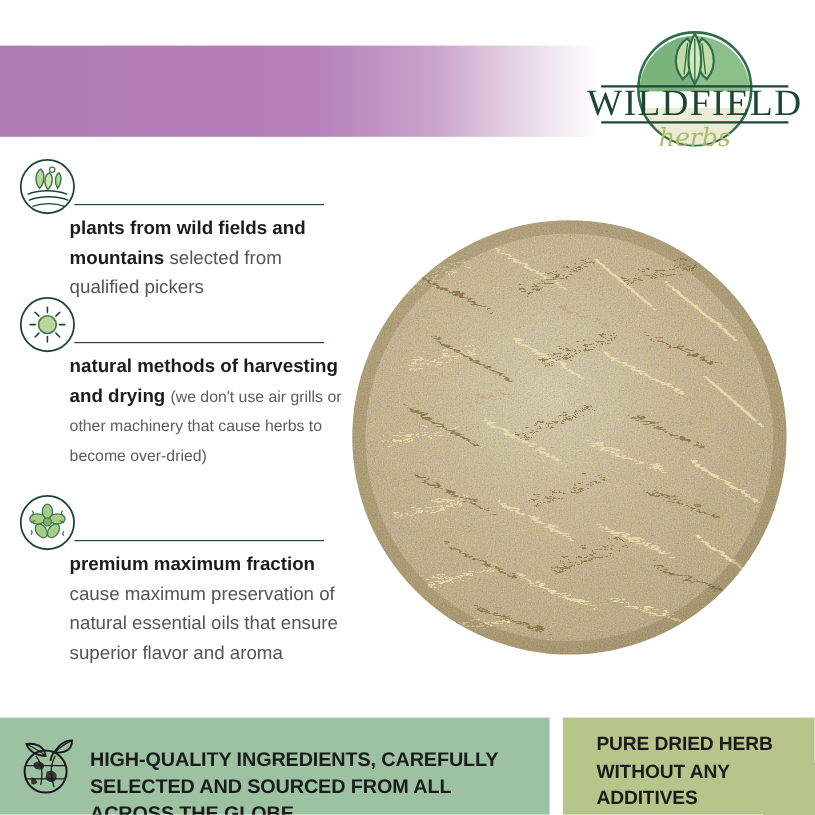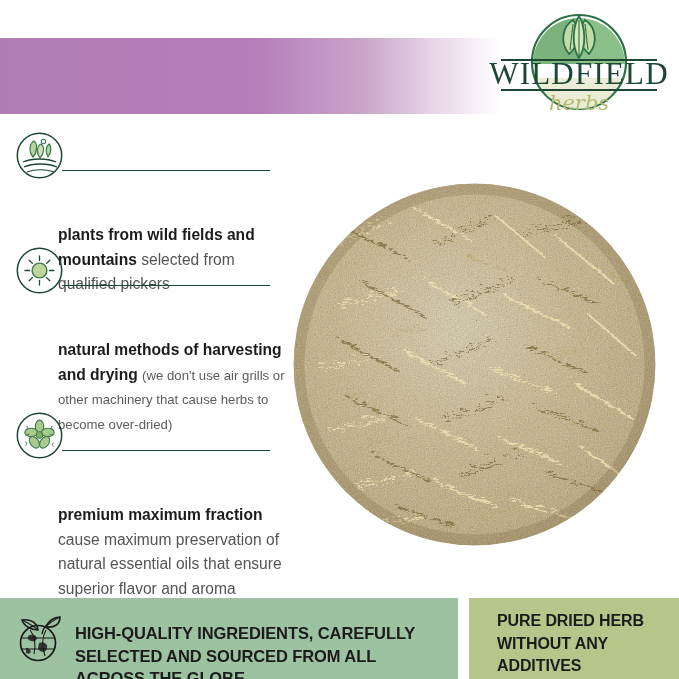--- a/index.html
+++ b/index.html
@@ -41,21 +41,21 @@
     line-height: 31px;
     color: #2f2b33;
     letter-spacing: -0.1px;
     white-space: pre-line;
   }
 
   
   #logo {
     position: absolute;
     left: 489px;
-    top: 6px;
+    top: 18px;
     width: 180px;
     height: 112px;
   }
   #logo svg { display: block; }
 
   
   #features {
     position: absolute;
     left: 0;
     top: 132px;
@@ -84,21 +84,20 @@
   }
   .feature-text {
     position: absolute;
     left: 58px;
     top: 47px;
     width: 232px;
     font-size: 15.6px;
     line-height: 24.5px;
     color: #545454;
     font-weight: 400;
-    margin-top: 44px;
   }
   .feature-text b {
     color: #1c1c1c;
     font-weight: bold;
   }
   .feature-text .note {
     font-size: 13.2px;
     line-height: 20.5px;
     color: #5c5c5c;
   }

